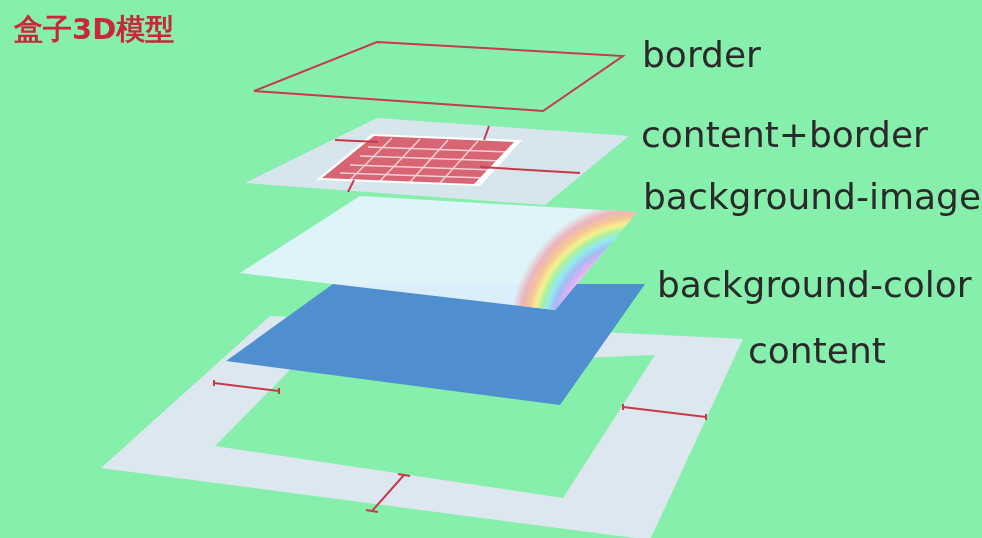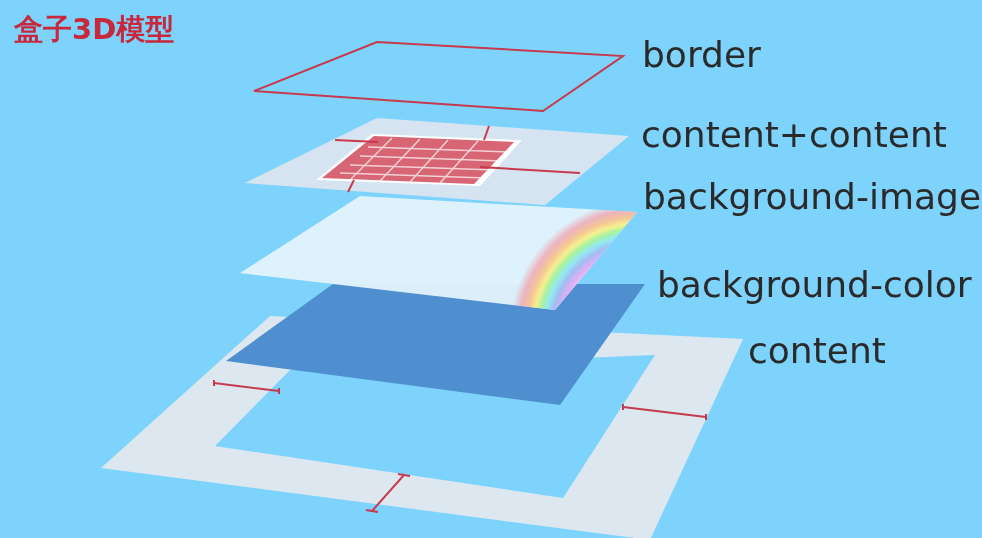--- a/index.html
+++ b/index.html
@@ -1,16 +1,16 @@
 <!DOCTYPE html>
 <html><head>
 <meta charset="utf-8">
 <style>
   html, body { margin: 0; padding: 0; background: #ffffff; }
-  .stage { position: relative; width: 982px; height: 538px; overflow: hidden; background: #7dd3fc; }
+  .stage { position: relative; width: 982px; height: 538px; overflow: hidden; background: #86efac; }
   .title {
     position: absolute; left: 14px; top: 10px;
     font-family: "DejaVu Sans", sans-serif; font-weight: bold;
     font-size: 29px; color: #c8283c; letter-spacing: 0px;
   }
   .label {
     position: absolute; font-family: "DejaVu Sans", sans-serif;
     font-size: 36px; color: #2a2a2a; white-space: nowrap;
   }
   svg.diagram { position: absolute; left: 0; top: 0; }
@@ -86,18 +86,18 @@
         <line x1="354" y1="180" x2="348" y2="192"></line>
       </g>
     </g>
 
     <polygon points="377,42 623,56 543,111 254,91" fill="none" stroke="#c63a4c" stroke-width="2"></polygon>
   </svg>
 
   <div class="title">盒子3D模型</div>
 
   <div class="label" style="left:642px; top:34px;">border</div>
-  <div class="label" style="left:641px; top:114px;">content+content</div>
+  <div class="label" style="left:641px; top:114px;">content+border</div>
   <div class="label" style="left:643px; top:176px;">background-image</div>
   <div class="label" style="left:657px; top:264px;text-align:right;">background-color</div>
   <div class="label" style="left:748px; top:330px;">content</div>
 
 </div>
 
 </body></html>

